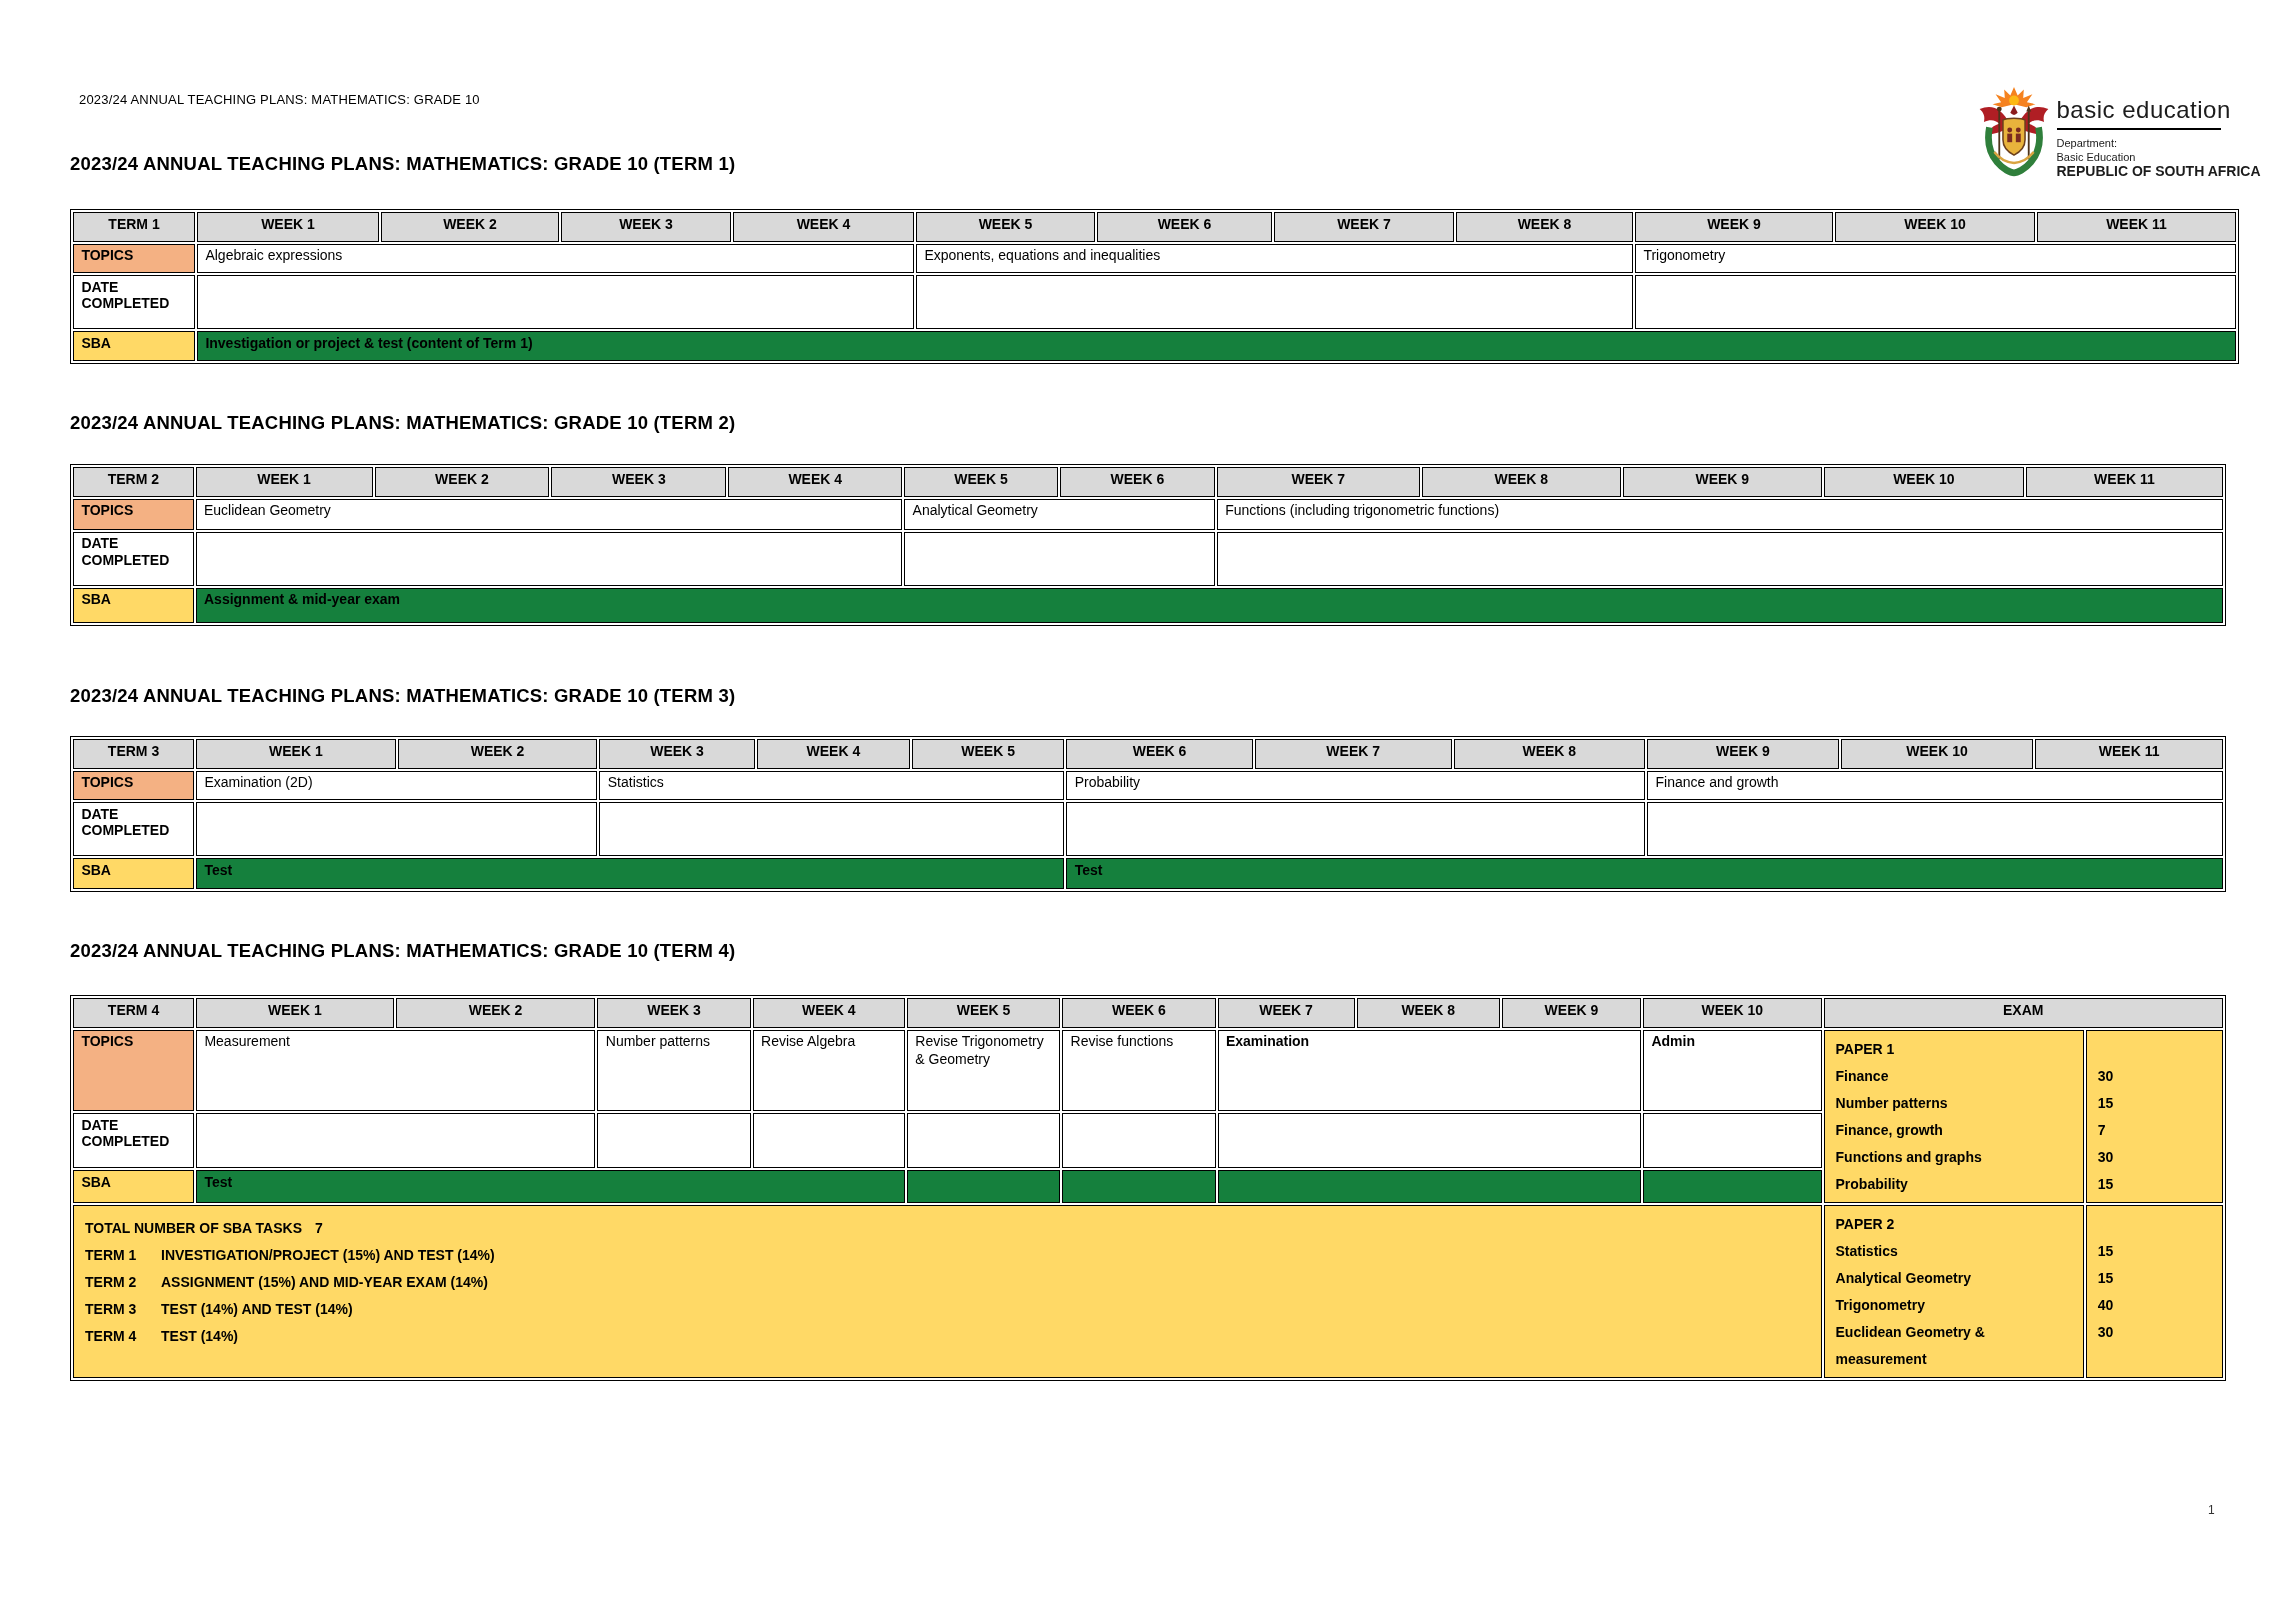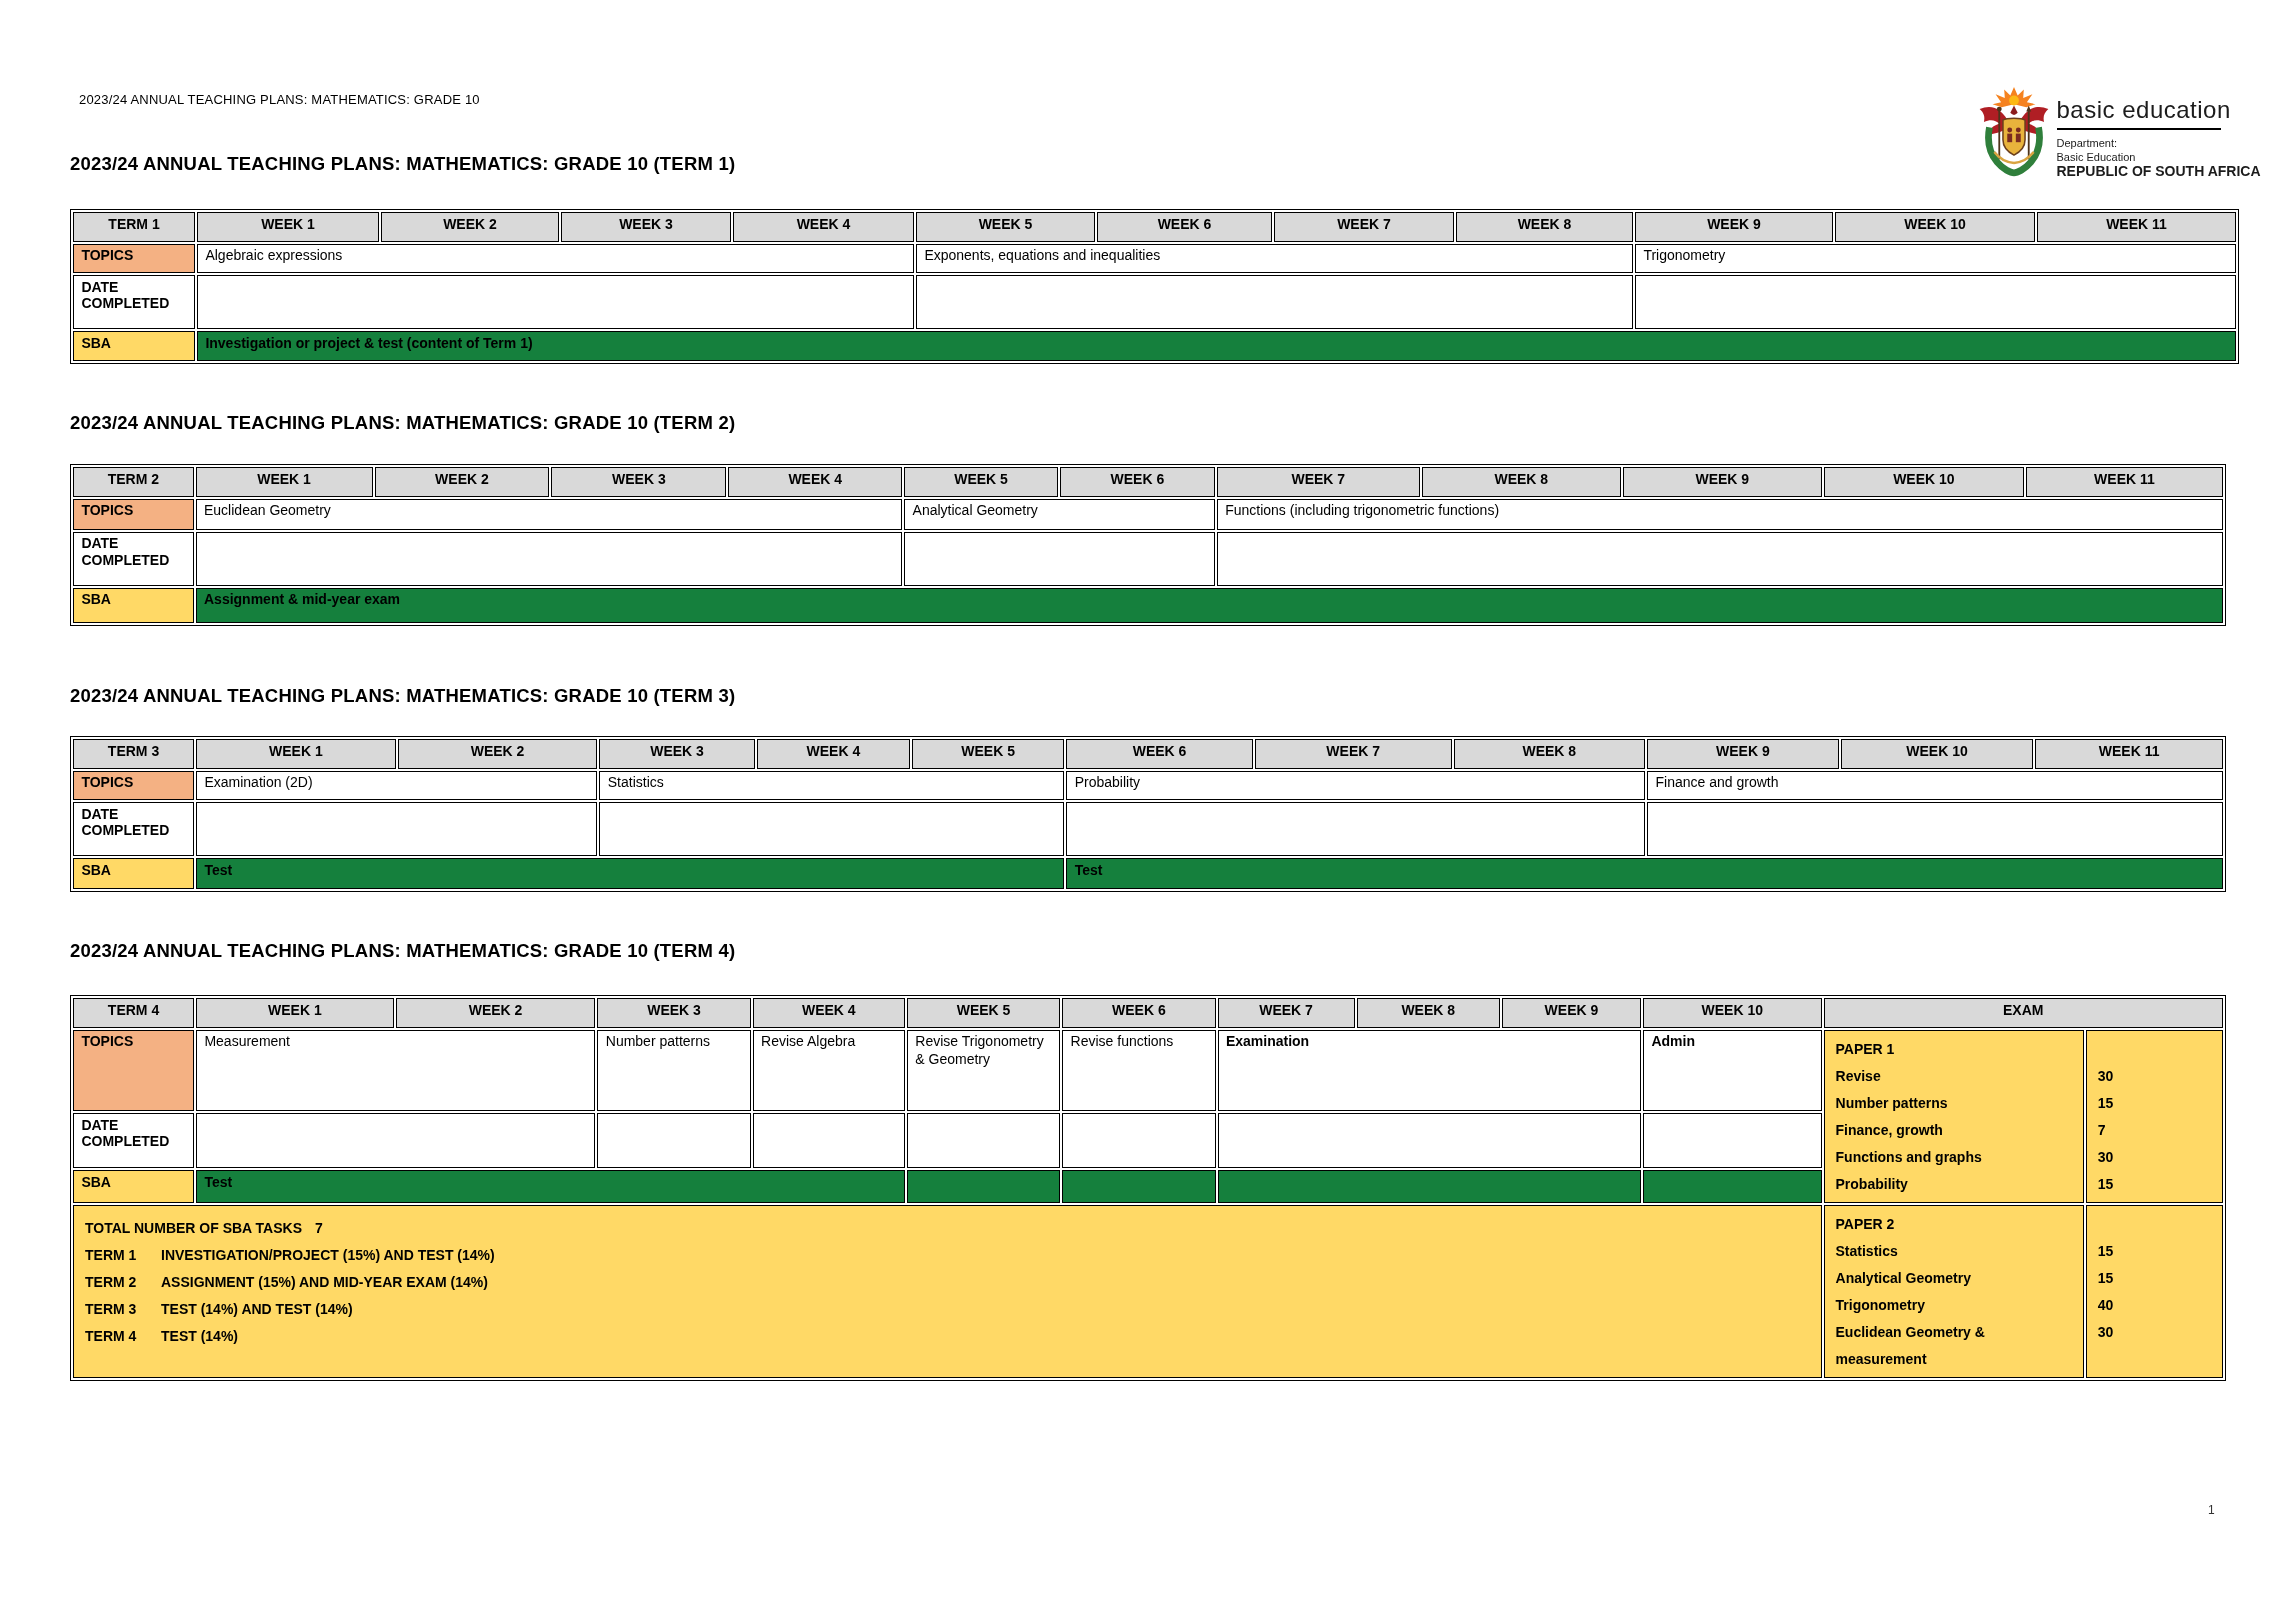--- a/index.html
+++ b/index.html
@@ -310,21 +310,21 @@
         <td class="lbl-topics">TOPICS</td>
         <td class="topic" colspan="2">Measurement</td>
         <td class="topic">Number patterns</td>
         <td class="topic">Revise Algebra</td>
         <td class="topic">Revise Trigonometry &amp; Geometry</td>
         <td class="topic">Revise functions</td>
         <td class="topic bold" colspan="3">Examination</td>
         <td class="topic bold">Admin</td>
         <td class="paper-cell" rowspan="3">
           <div class="paper-line">PAPER 1</div>
-          <div class="paper-line">Revise</div>
+          <div class="paper-line">Finance</div>
           <div class="paper-line">Number patterns</div>
           <div class="paper-line">Finance, growth</div>
           <div class="paper-line">Functions and graphs</div>
           <div class="paper-line">Probability</div>
         </td>
         <td class="paper-cell" rowspan="3">
           <div class="paper-line"></div>
           <div class="paper-line">30</div>
           <div class="paper-line">15</div>
           <div class="paper-line">7</div>

